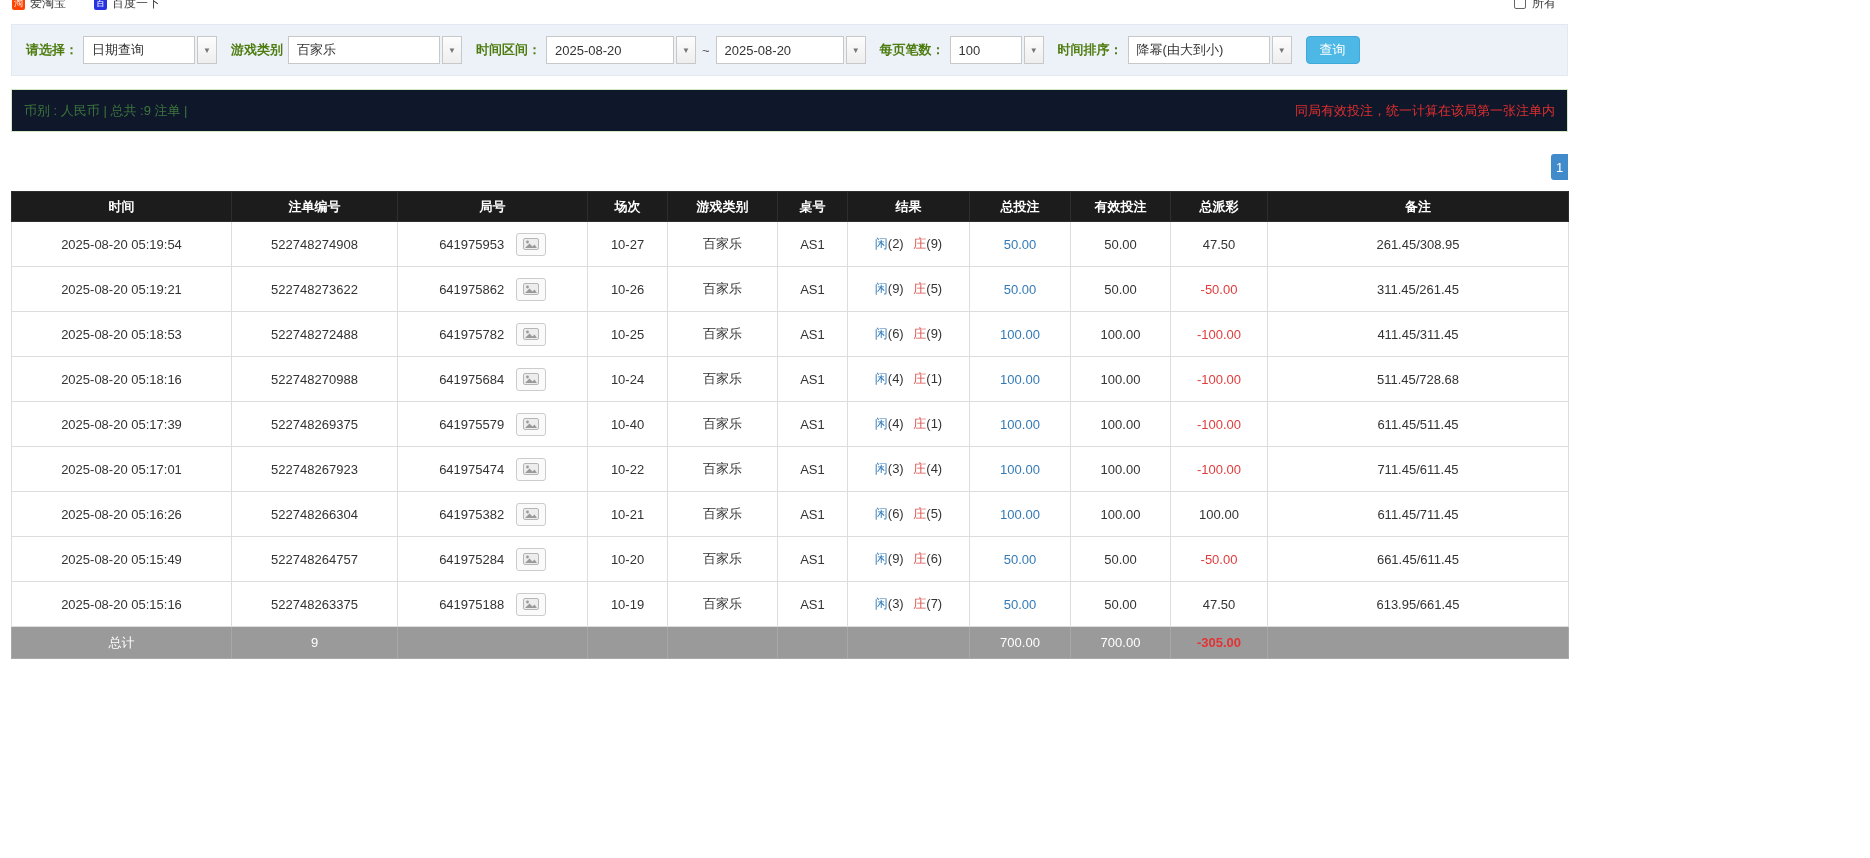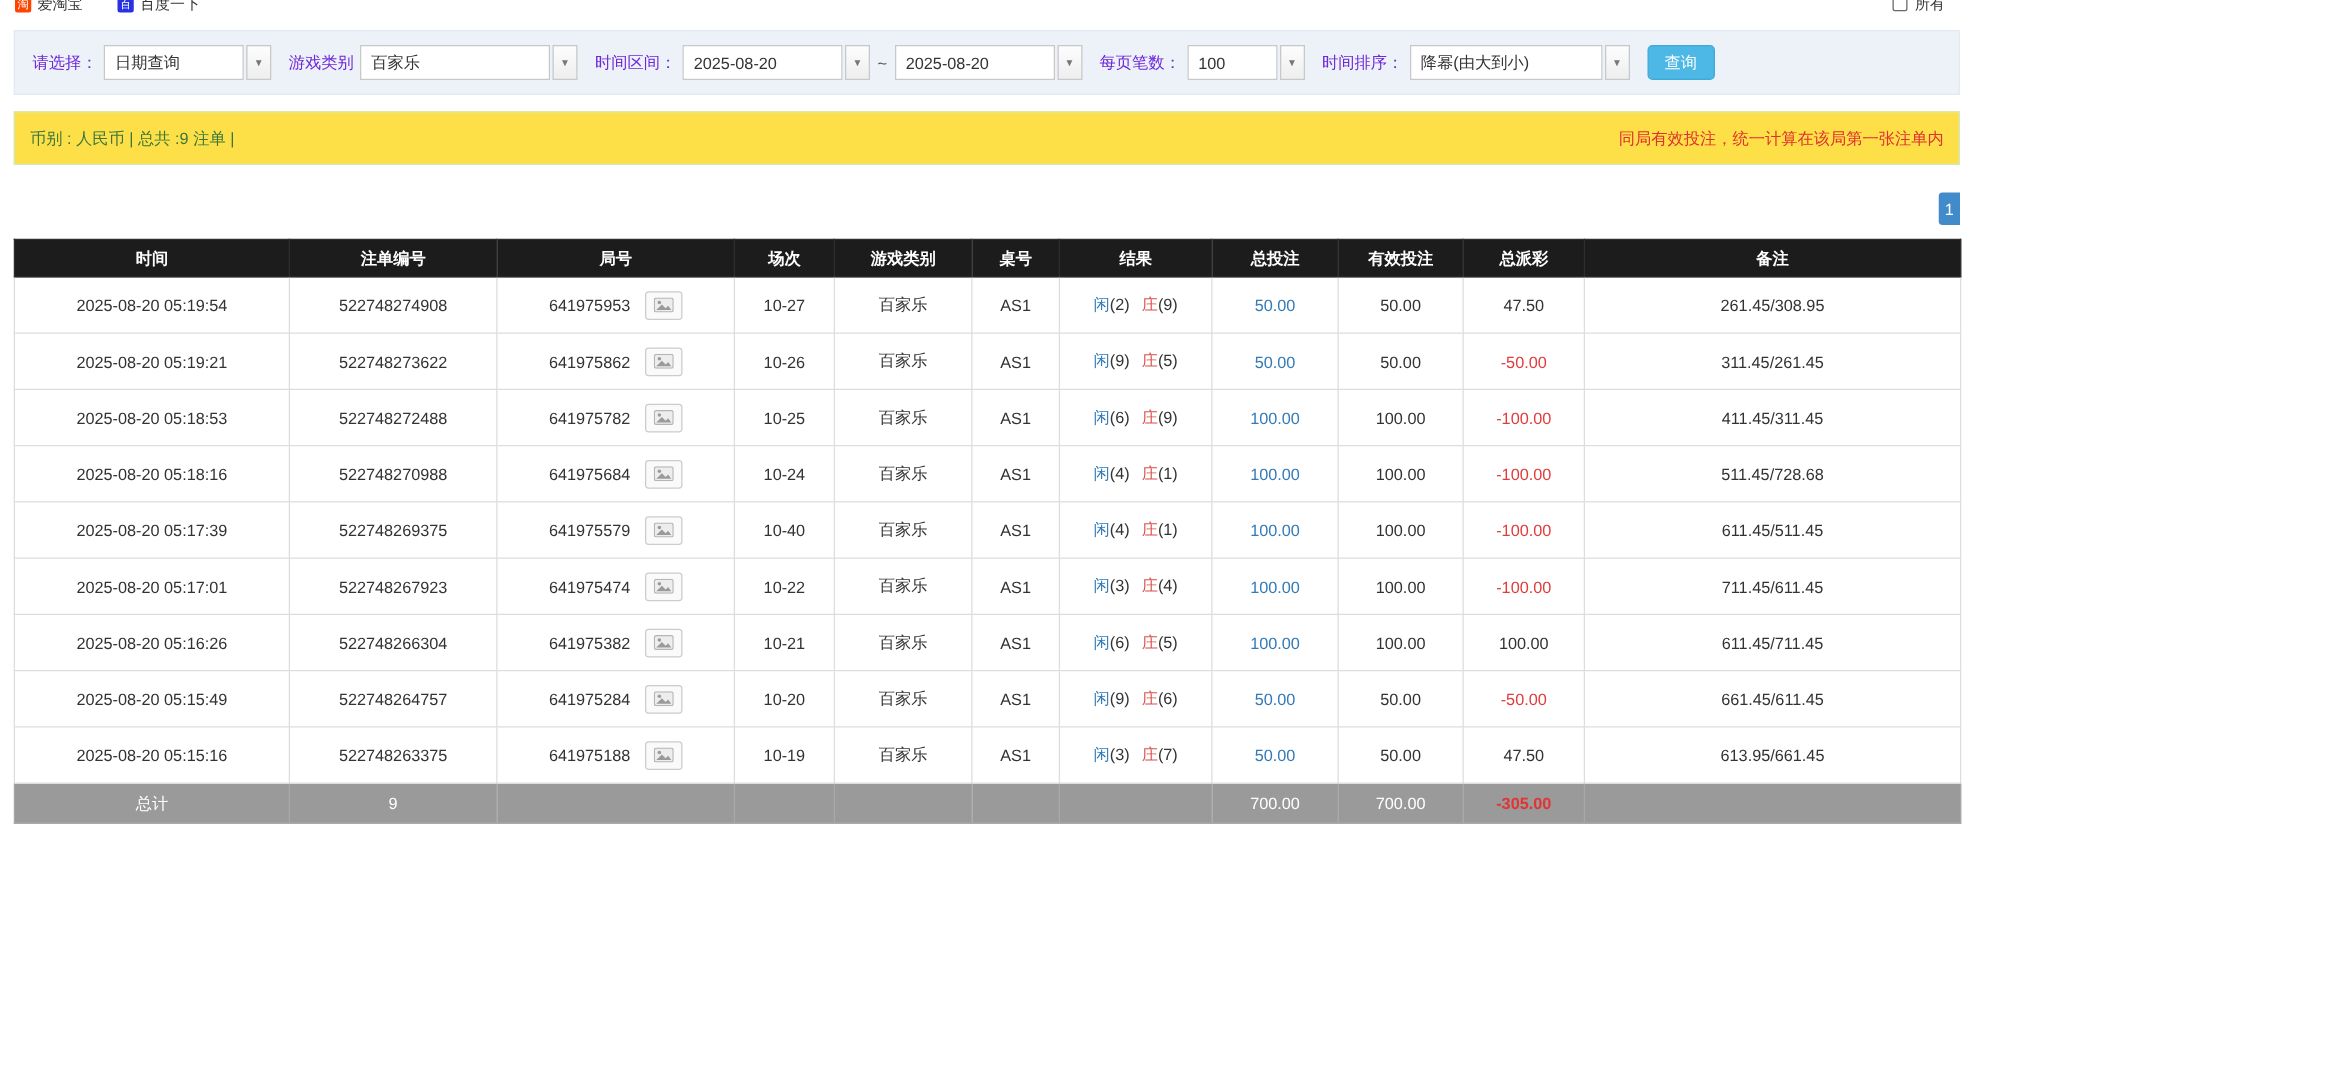--- a/index.html
+++ b/index.html
@@ -18,35 +18,35 @@
   .bm-icon.blue { background: #2932e1; }
   .bm-folder { width: 12px; height: 12px; border: 1.5px solid #666; border-radius: 2px; display: inline-block; }
 
   
   .content { margin-left: 11px; width: 1557px; }
   .page-title { font-size: 17px; font-weight: bold; color: #222; margin-top: 3px; letter-spacing: 1px; }
 
   
   .filter-bar { margin-top: 12px; background: #edf1f8; border: 1px solid #e3e9f2;
     height: 52px; display: flex; align-items: center; padding: 0 14px; font-size: 13px; white-space: nowrap; }
-  .flabel { font-weight: normal; color: #6d28d9; margin-right: 5px; }
+  .flabel { font-weight: bold; color: #4d7c0f; margin-right: 5px; }
   .ml { margin-left: 14px; }
   .combo { display: inline-flex; align-items: stretch; height: 28px; }
   .combo-text { background: #fff; border: 1px solid #c8c8c8; padding: 0 8px; font-size: 13px;
     display: inline-flex; align-items: center; color: #333; }
   .combo-arrow { width: 20px; margin-left: 2px; border: 1px solid #c8c8c8; background: linear-gradient(#fdfdfd,#eee);
     display: inline-flex; align-items: center; justify-content: center; font-size: 8px; color: #777; cursor: pointer; }
   .w-query { width: 112px; } .w-game { width: 152px; } .w-date { width: 128px; }
-  .w-size { width: 72px; } .w-sort { width: 154px; }
+  .w-size { width: 72px; } .w-sort { width: 142px; }
   .date-sep { margin: 0 6px; color: #555; }
   .btn-query { margin-left: 14px; height: 28px; padding: 0 13px; background: #4db7e5;
     color: #fff; font-size: 13px; border: 1px solid #3fa9d8; border-radius: 4px; cursor: pointer; }
 
   
-  .summary-bar { margin-top: 13px; background: #fde047; border: 1px solid #d2e8c4;
+  .summary-bar { margin-top: 13px; background: #0f172a; border: 1px solid #d2e8c4;
     height: 43px; display: flex; align-items: center; justify-content: space-between;
     padding: 0 12px; font-size: 13px; }
   .summary-left { color: #3c763d; }
   .summary-right { color: #e02f2f; }
 
   
   .pagination { margin-top: 22px; display: flex; justify-content: flex-end; }
   .page-btn { min-width: 17px; height: 26px; background: #428bca; color: #fff; font-size: 13px;
     display: inline-flex; align-items: center; justify-content: center; padding: 0 4px;
     border-radius: 3px 0 0 3px; cursor: pointer; }

